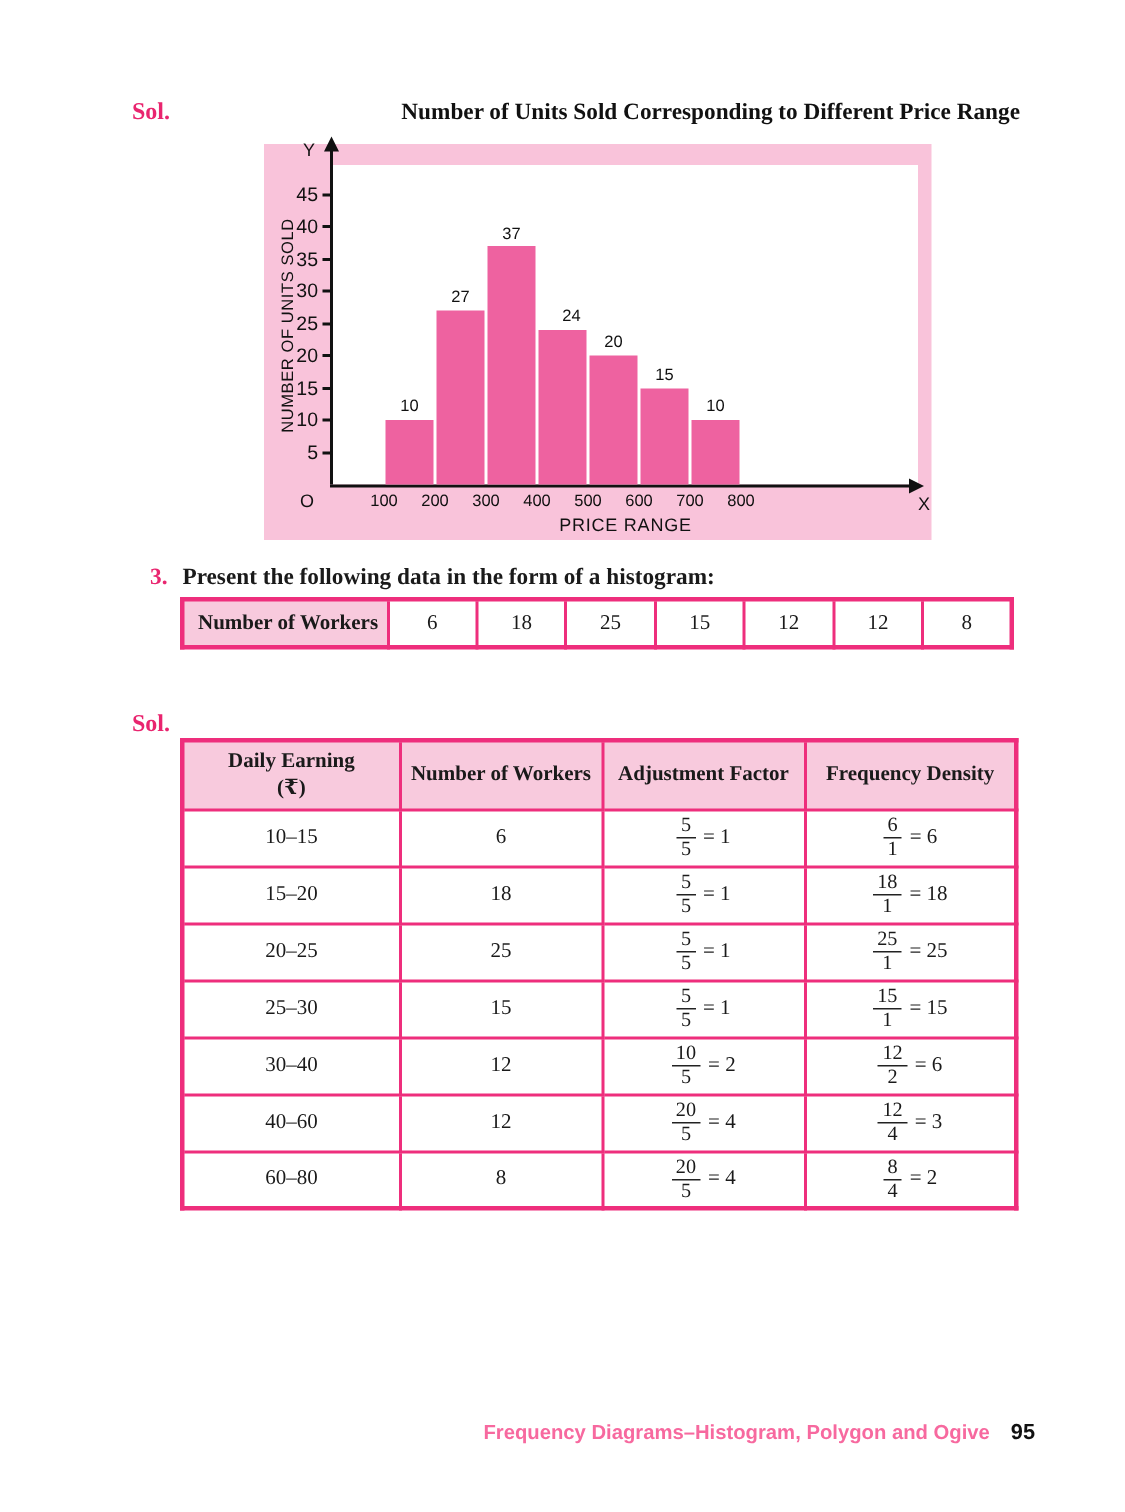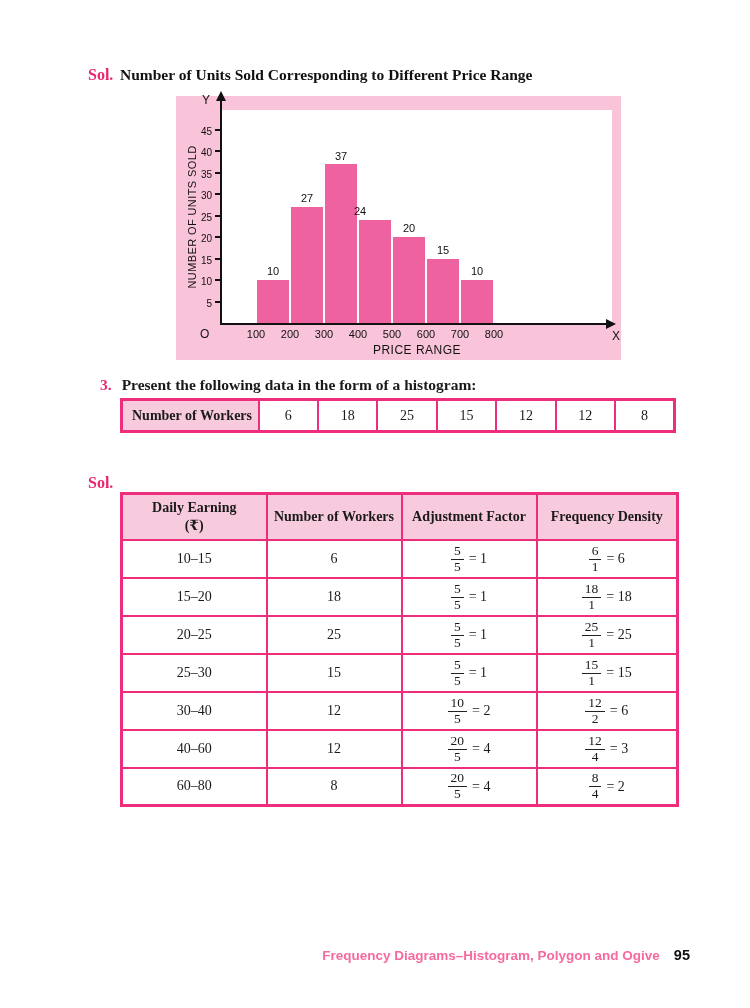--- a/index.html
+++ b/index.html
@@ -14,21 +14,21 @@
   *{margin:0;padding:0;box-sizing:border-box;}
   html,body{background:#ffffff;}
   .page{
     position:relative;width:750px;height:1008px;background:#ffffff;
     font-family:"Liberation Serif","DejaVu Serif",serif;color:var(--ink);
     overflow:hidden;
   }
   
   .sol-label{position:absolute;font-weight:bold;font-size:16px;color:var(--accent-text);}
   .sol1{left:88px;top:66px;}
-  .fig-title{position:absolute;left:120px;top:66px;width:560px;text-align:left;
+  .fig-title{position:absolute;left:120px;top:66px;width:560px;text-align:right;
     font-weight:bold;font-size:15.5px;color:#111;}
   
   .chart-frame{position:absolute;left:176px;top:96px;width:445px;height:264px;
     background:var(--frame-bg);}
   .plot{position:absolute;left:46px;top:14px;width:390px;height:213px;background:#ffffff;}
   .chart-title{position:absolute;top:3px;left:0;right:0;text-align:center;
     font-family:"Liberation Sans","DejaVu Sans",sans-serif;font-weight:bold;
     font-size:12.5px;letter-spacing:.3px;color:var(--accent);}
   .yaxis{position:absolute;left:-2px;top:-10px;bottom:0;width:2px;background:#111;}
   .yarrow{position:absolute;left:-6px;top:-19px;width:0;height:0;
@@ -39,21 +39,21 @@
   .axis-letter{position:absolute;font-family:"Liberation Sans","DejaVu Sans",sans-serif;
     font-size:12px;color:#111;}
   .yletter{left:-20px;top:-17px;}
   .oletter{left:-22px;top:calc(100% + 4px);}
   .xletter{right:-8px;top:calc(100% + 6px);}
   .bar{position:absolute;bottom:0;}
   .bar-label{position:absolute;text-align:center;
     font-family:"Liberation Sans","DejaVu Sans",sans-serif;font-size:11px;color:#111;}
   .ytick{position:absolute;left:-7px;width:7px;height:2px;background:#111;}
   .yticklab{position:absolute;left:-42px;width:32px;text-align:right;
-    font-family:"Liberation Sans","DejaVu Sans",sans-serif;font-size:10px;color:#111;}
+    font-family:"Liberation Sans","DejaVu Sans",sans-serif;font-size:13px;color:#111;}
   .xticklab{position:absolute;top:calc(100% + 5px);width:34px;text-align:center;
     font-family:"Liberation Sans","DejaVu Sans",sans-serif;font-size:11px;color:#111;}
   .xlabel{position:absolute;top:calc(100% + 20px);left:0;right:0;text-align:center;
     font-family:"Liberation Sans","DejaVu Sans",sans-serif;font-size:12px;letter-spacing:.5px;color:#111;}
   .ylabel{position:absolute;left:-30px;top:50%;transform:translate(-50%,-50%) rotate(-90deg);
     white-space:nowrap;font-family:"Liberation Sans","DejaVu Sans",sans-serif;
     font-size:11px;letter-spacing:.4px;color:#111;}
   
   .q-row{position:absolute;left:100px;top:376px;display:flex;gap:10px;
     font-weight:bold;font-size:15.5px;}
@@ -106,21 +106,21 @@
       <span class="axis-letter oletter">O</span>
       <span class="axis-letter xletter">X</span>
       <div class="xlabel">PRICE RANGE</div>
     <div class="bar" style="left: 35px; width: 32px; height: 43px; background: rgb(238, 98, 160);"></div>
         <div class="bar-label" style="left: 26px; width: 50px; bottom: 46px;">10</div>
         <div class="bar" style="left: 69px; width: 32px; height: 116.1px; background: rgb(238, 98, 160);"></div>
         <div class="bar-label" style="left: 60px; width: 50px; bottom: 119.1px; text-align: center;">27</div>
         <div class="bar" style="left: 103px; width: 32px; height: 159.1px; background: rgb(238, 98, 160);"></div>
         <div class="bar-label" style="left: 94px; width: 50px; bottom: 161px;">37</div>
         <div class="bar" style="left: 137px; width: 32px; height: 103.2px; background: rgb(238, 98, 160);"></div>
-        <div class="bar-label" style="left: 113px; width: 50px; bottom: 106.2px;">24</div>
+        <div class="bar-label" style="left: 134px; width: 50px; bottom: 106.2px;">24</div>
         <div class="bar" style="left: 171px; width: 32px; height: 86px; background: rgb(238, 98, 160);"></div>
         <div class="bar-label" style="left: 162px; width: 50px; bottom: 89px;">20</div>
         <div class="bar" style="left: 205px; width: 32px; height: 64.5px; background: rgb(238, 98, 160);"></div>
         <div class="bar-label" style="left: 196px; width: 50px; bottom: 67.5px;">15</div>
         <div class="bar" style="left: 239px; width: 32px; height: 43px; background: rgb(238, 98, 160);"></div>
         <div class="bar-label" style="left: 230px; width: 50px; bottom: 46px;">10</div>
         <div class="ytick" style="bottom: 20.5px;"></div>
         <div class="yticklab" style="bottom: 14.5px;">5</div>
         <div class="ytick" style="bottom: 42px;"></div>
         <div class="yticklab" style="bottom: 36px;">10</div>

